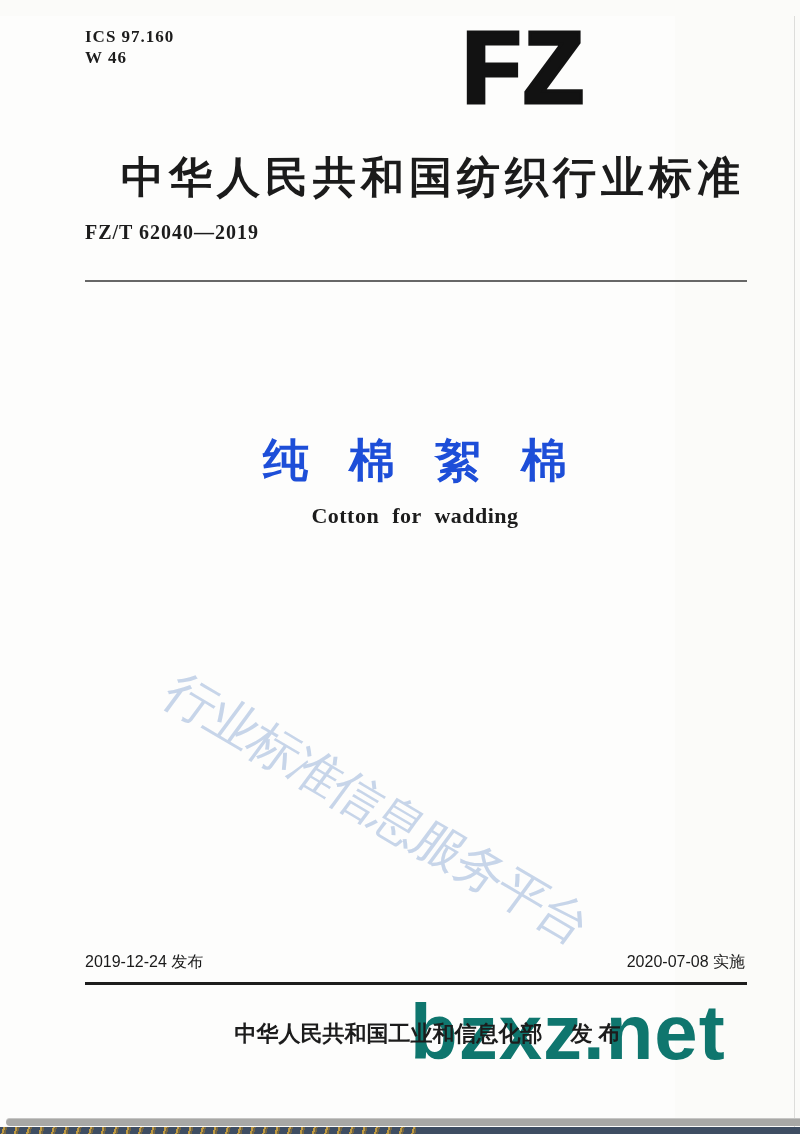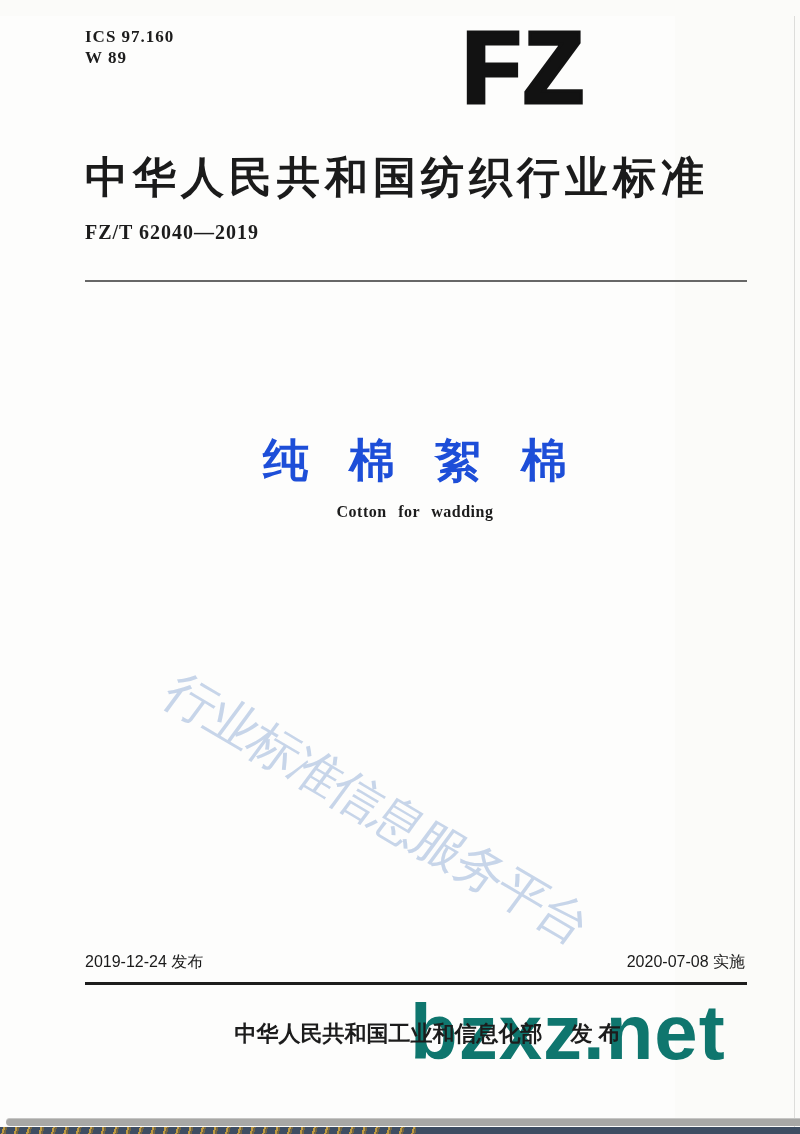--- a/index.html
+++ b/index.html
@@ -40,21 +40,21 @@
     font-size: 108px;
     line-height: 1.0;
     letter-spacing: -3px;
     color: #121212;
     -webkit-text-stroke: 3px #121212;
   }
   .heading {
     position: absolute;
     left: 85px; top: 133px;
     width: 660px;
-    text-align: left;
+    text-align: right;
     white-space: nowrap;
     font-size: 43px;
     font-weight: bold;
     letter-spacing: 5px;
     color: #1b1b1b;
   }
   .std-number {
     position: absolute;
     left: 85px; top: 205px;
     width: 660px;
@@ -82,21 +82,21 @@
     padding-left: 40px;
     color: #1d4ed8;
   }
   .eng-title {
     position: absolute;
     left: 85px; top: 487px;
     width: 660px;
     text-align: center;
     font-family: "Liberation Serif", serif;
     font-weight: bold;
-    font-size: 16px;
+    font-size: 22px;
     word-spacing: 7px;
     letter-spacing: 0.5px;
   }
   .watermark-diag {
     position: absolute;
     left: 190px; top: 644px;
     white-space: nowrap;
     font-size: 50px;
     letter-spacing: -2px;
     color: rgba(140, 170, 214, 0.48);
@@ -170,21 +170,21 @@
   }
 </style>
 </head>
 <body>
 
 <div class="screen">
   <div class="page">
 
     <div class="ics-block">
       <div>ICS 97.160</div>
-      <div>W 89</div>
+      <div>W 46</div>
     </div>
 
     <div class="fz-logo">FZ</div>
 
     <div class="heading">中华人民共和国纺织行业标准</div>
 
     <div class="std-number">FZ/T 62040—2019</div>
 
     <div class="rule-top"></div>
 

